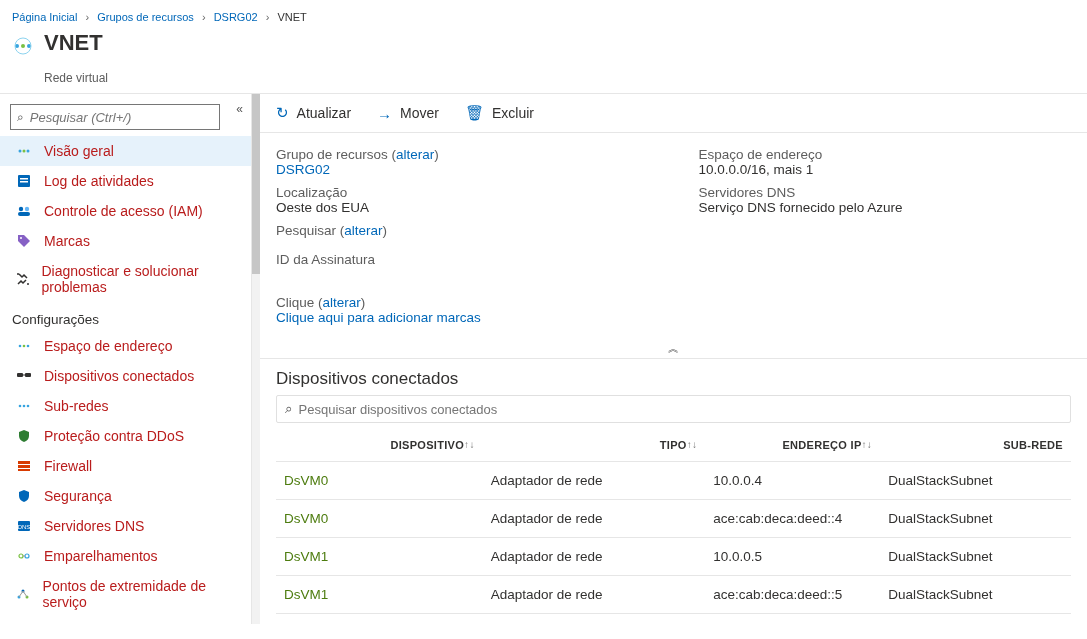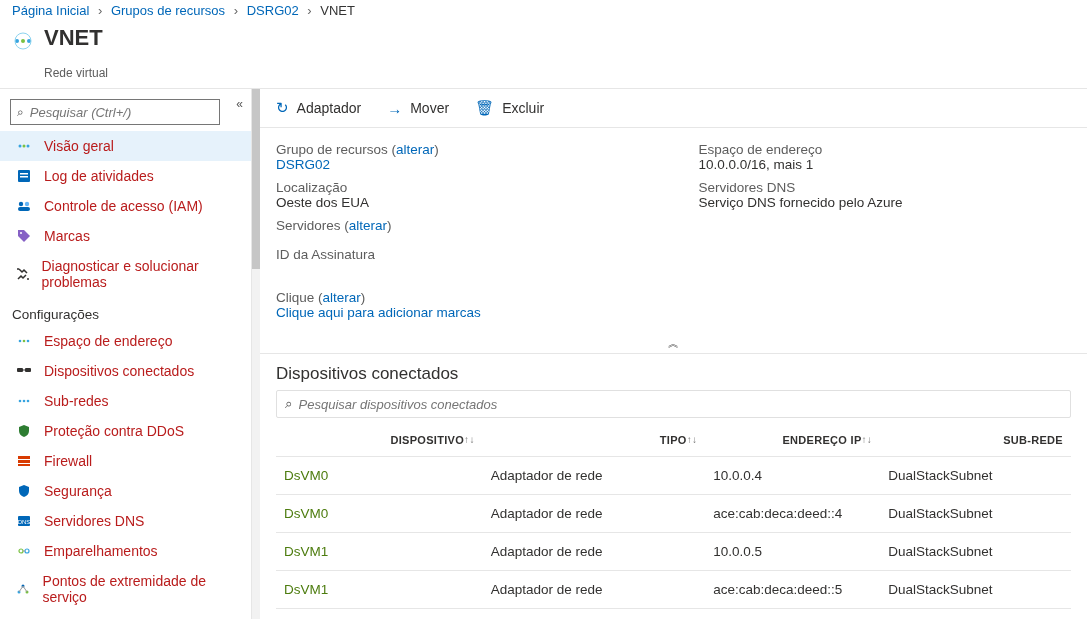--- a/index.html
+++ b/index.html
@@ -1,20 +1,20 @@
 <!DOCTYPE html>
 <html><head>
 <meta charset="utf-8">
 <style>
   *{box-sizing:border-box;margin:0;padding:0;font-family:"Segoe UI",Arial,sans-serif;}
   body{background:#fff;color:#323130;font-size:13.5px;width:1087px;}
   a{color:#0067b8;text-decoration:none;}
 
   
-  .breadcrumb{padding:3px 27px 2px 12px;font-size:13px;}
+  .breadcrumb{padding:3px 27px 2px 12px;font-size:11px;margin-top:8px;}
   .breadcrumb .sep{color:#666;padding:0 5px;}
   .breadcrumb .current{color:#333;}
 
   
   .page-header{display:flex;align-items:flex-start;padding:6px 12px 8px 12px;border-bottom:1px solid #e6e6e6;}
   .page-header .icon{width:22px;height:22px;margin-right:10px;margin-top:4px;display:flex;align-items:center;justify-content:center;}
   .page-header h1{font-size:22px;font-weight:600;line-height:1.1;}
   .page-header .subtitle{font-size:12px;color:#5d5d5d;margin-top:16px;}
 
   
@@ -45,21 +45,21 @@
   .ecol{flex:1;min-width:0;}
   .elabel{color:#5d5d5d;font-size:13.5px;}
   .evalue{font-size:13.5px;margin-bottom:8px;}
   .espace{height:14px;}
 
   .collapse-bar{text-align:center;padding:2px 0;border-bottom:1px solid #e6e6e6;color:#555;font-size:11px;cursor:pointer;}
 
   .section{padding:10px 16px;}
   .section h2{font-size:17px;font-weight:400;margin-bottom:6px;}
   .section .dev-search{display:flex;align-items:center;border:1px solid #e0e0e0;border-radius:2px;height:28px;padding:0 8px;}
-  .section .dev-search input{border:none;outline:none;flex:1;font-style:italic;color:#555;font-size:13px;}
+  .section .dev-search input{border:none;outline:none;flex:1;color:#555;font-size:13px;}
 
   table{width:100%;border-collapse:collapse;margin-top:6px;}
   th{text-align:right;font-size:11px;font-weight:600;padding:10px 8px;border-bottom:1px solid #e6e6e6;letter-spacing:.3px;}
   th .sort{float:right;color:#767676;font-size:10px;}
   td{padding:11px 8px;border-bottom:1px solid #e6e6e6;font-size:13.5px;}
   td.linkcell{color:#4d7c0f;}
 
   svg{display:block;}
 </style>
 </head>
@@ -247,21 +247,21 @@
 
   <div class="main">
     <div class="main-scroll-track">
       <div class="main-scroll-thumb"></div>
     </div>
     <div class="main-inner">
 
     <div class="toolbar">
       <div class="tbtn">
         <span class="ticon">↻</span>
-        <span>Adaptador</span>
+        <span>Atualizar</span>
       </div>
       <div class="tbtn">
         <span class="ticon">→</span>
         <span>Mover</span>
       </div>
       <div class="tbtn">
         <span class="ticon">🗑</span>
         <span>Excluir</span>
       </div>
     </div>
@@ -270,21 +270,21 @@
       <div class="ecol">
         <div class="elabel">
           <span>Grupo de recursos (</span><a href="#">alterar</a><span>)</span>
         </div>
         <div class="evalue"><a href="#">DSRG02</a></div>
 
         <div class="elabel">Localização</div>
         <div class="evalue">Oeste dos EUA</div>
 
         <div class="elabel">
-          <span>Servidores (</span><a href="#">alterar</a><span>)</span>
+          <span>Pesquisar (</span><a href="#">alterar</a><span>)</span>
         </div>
         <div class="espace"></div>
 
         <div class="elabel">ID da Assinatura</div>
         <div class="espace"></div>
             <div class="espace"></div>
 
         <div class="elabel">
           <span>Clique (</span><a href="#">alterar</a><span>)</span>
         </div>

